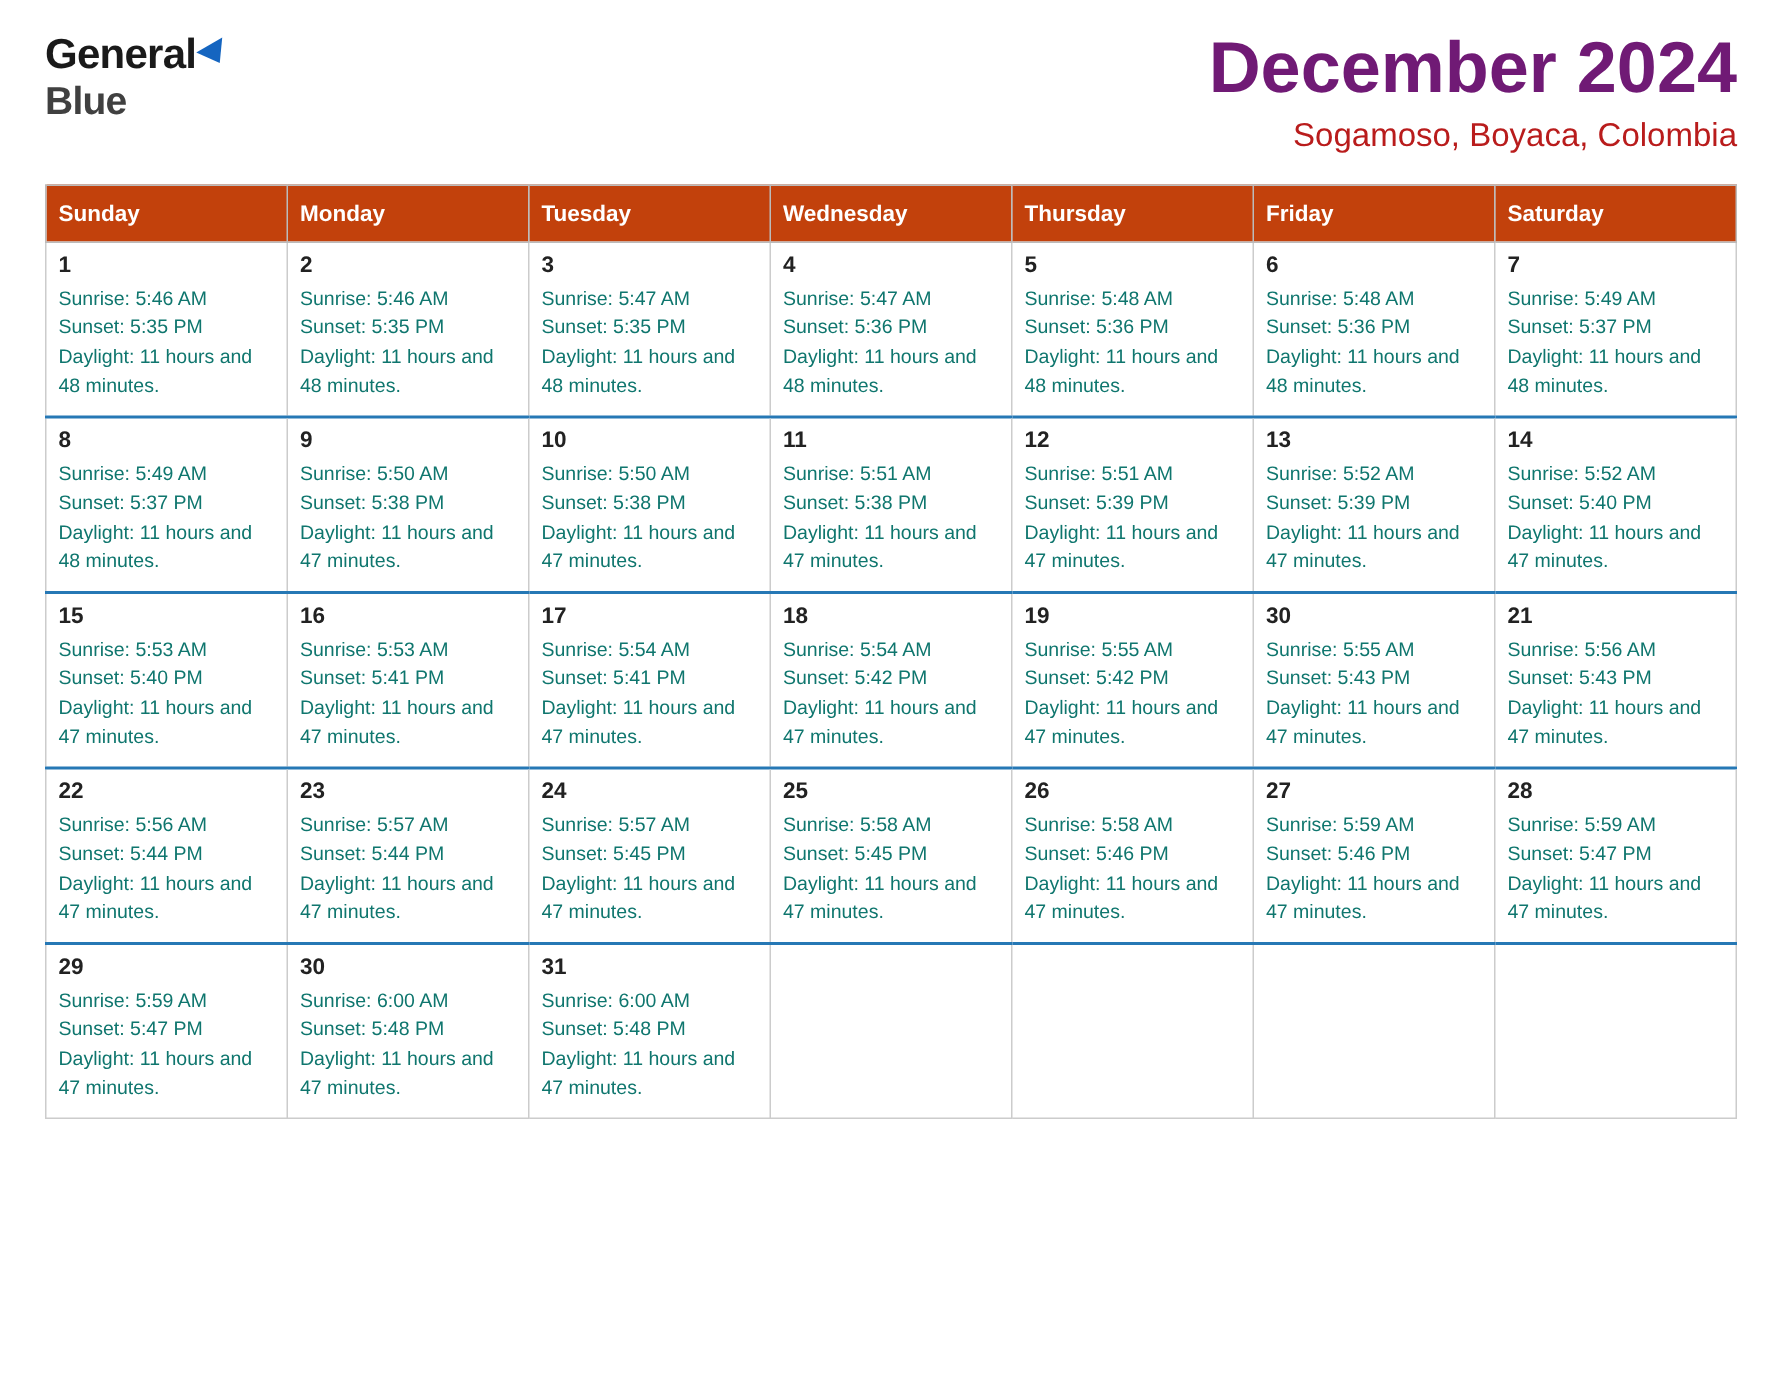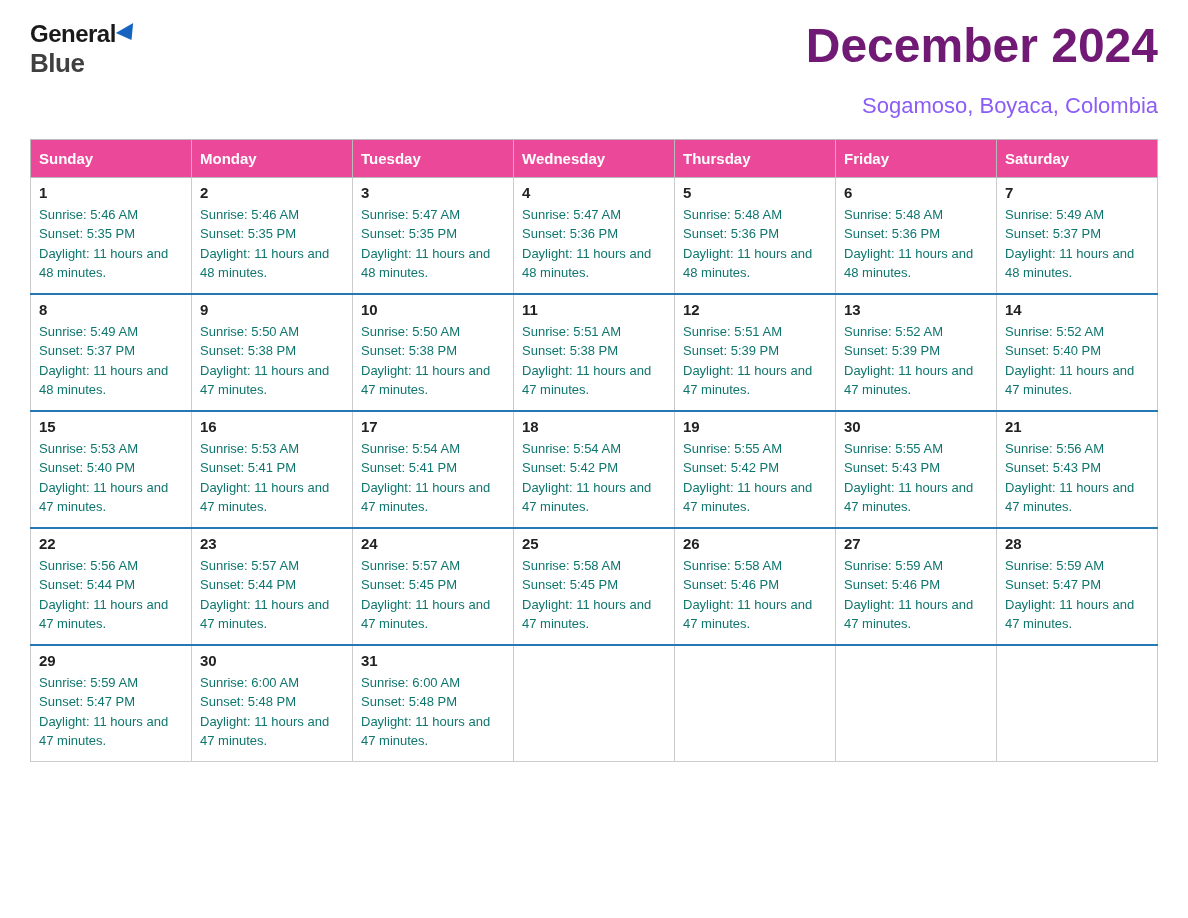--- a/index.html
+++ b/index.html
@@ -15,21 +15,21 @@
       justify-content: space-between;
       align-items: flex-start;
       margin-bottom: 20px;
     }
     .logo {
       display: flex;
       flex-direction: column;
       align-items: flex-start;
     }
     .logo-general {
-      font-size: 24px;
+      font-size: 28px;
       font-weight: bold;
       color: #1a1a1a;
       letter-spacing: -0.5px;
     }
     .logo-blue {
       font-size: 26px;
       font-weight: bold;
       color: #404040;
       letter-spacing: -0.5px;
     }
@@ -53,30 +53,30 @@
     }
     .title-area h1 {
       font-size: 48px;
       font-weight: bold;
       color: #701a75;
       line-height: 1.1;
     }
     .title-area h2 {
       font-size: 22px;
       font-weight: normal;
-      color: #8b5cf6;
-      margin-top: 20px;
+      color: #b91c1c;
+      margin-top: 4px;
     }
     .calendar {
       width: 100%;
       border-collapse: collapse;
       border: 1px solid #bbb;
     }
     .calendar thead tr th {
-      background-color: #ec4899;
+      background-color: #c2410c;
       color: #fff;
       font-size: 15px;
       font-weight: bold;
       padding: 10px 8px;
       text-align: left;
       border: 1px solid #bbb;
     }
     .calendar tbody tr td {
       vertical-align: top;
       padding: 6px 8px 10px 8px;

